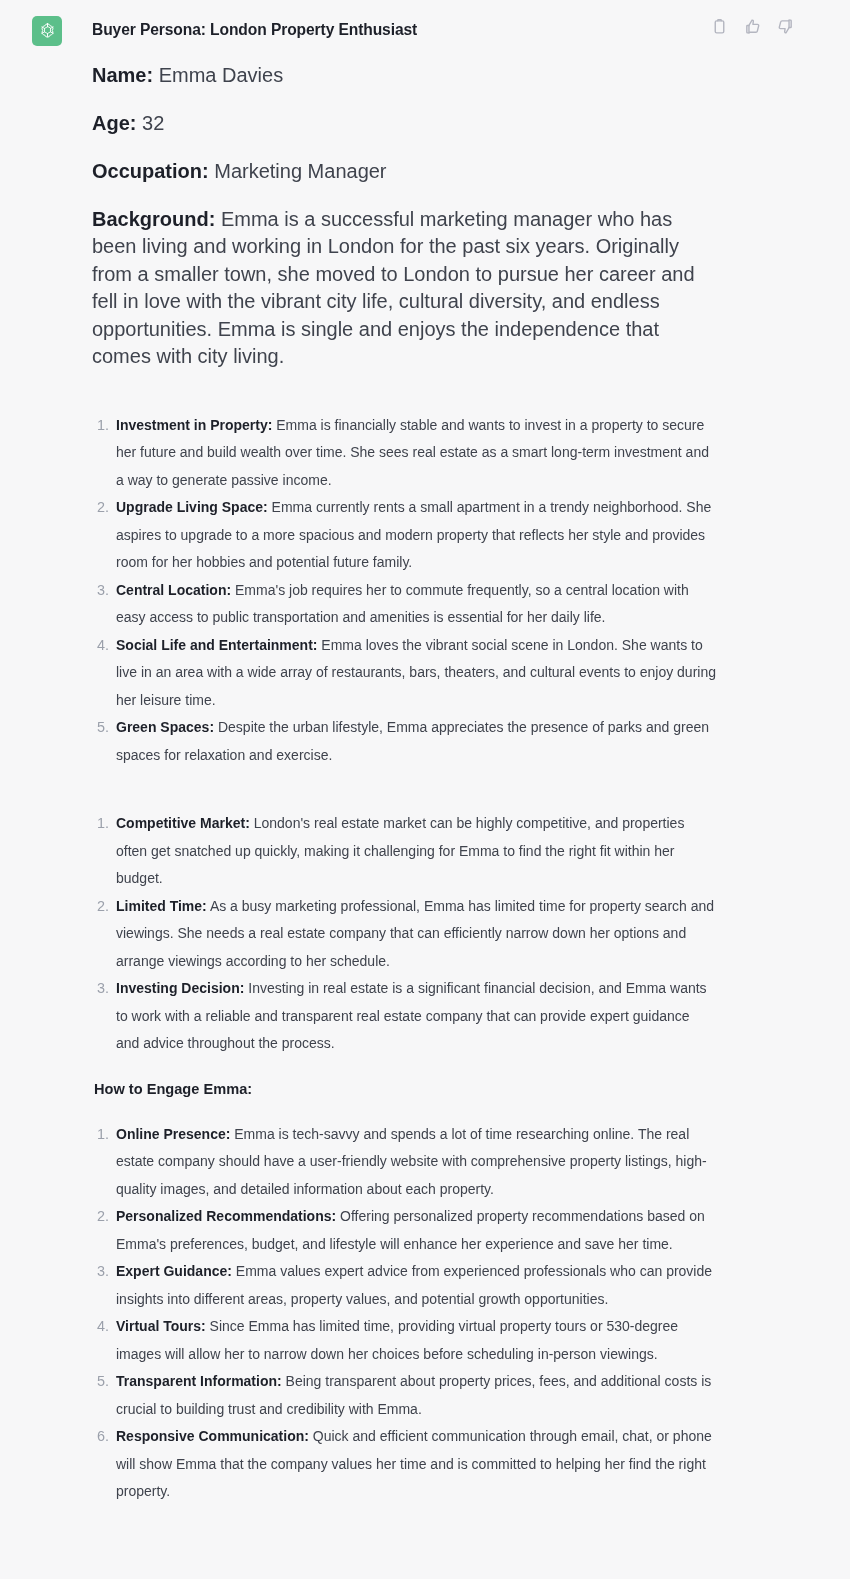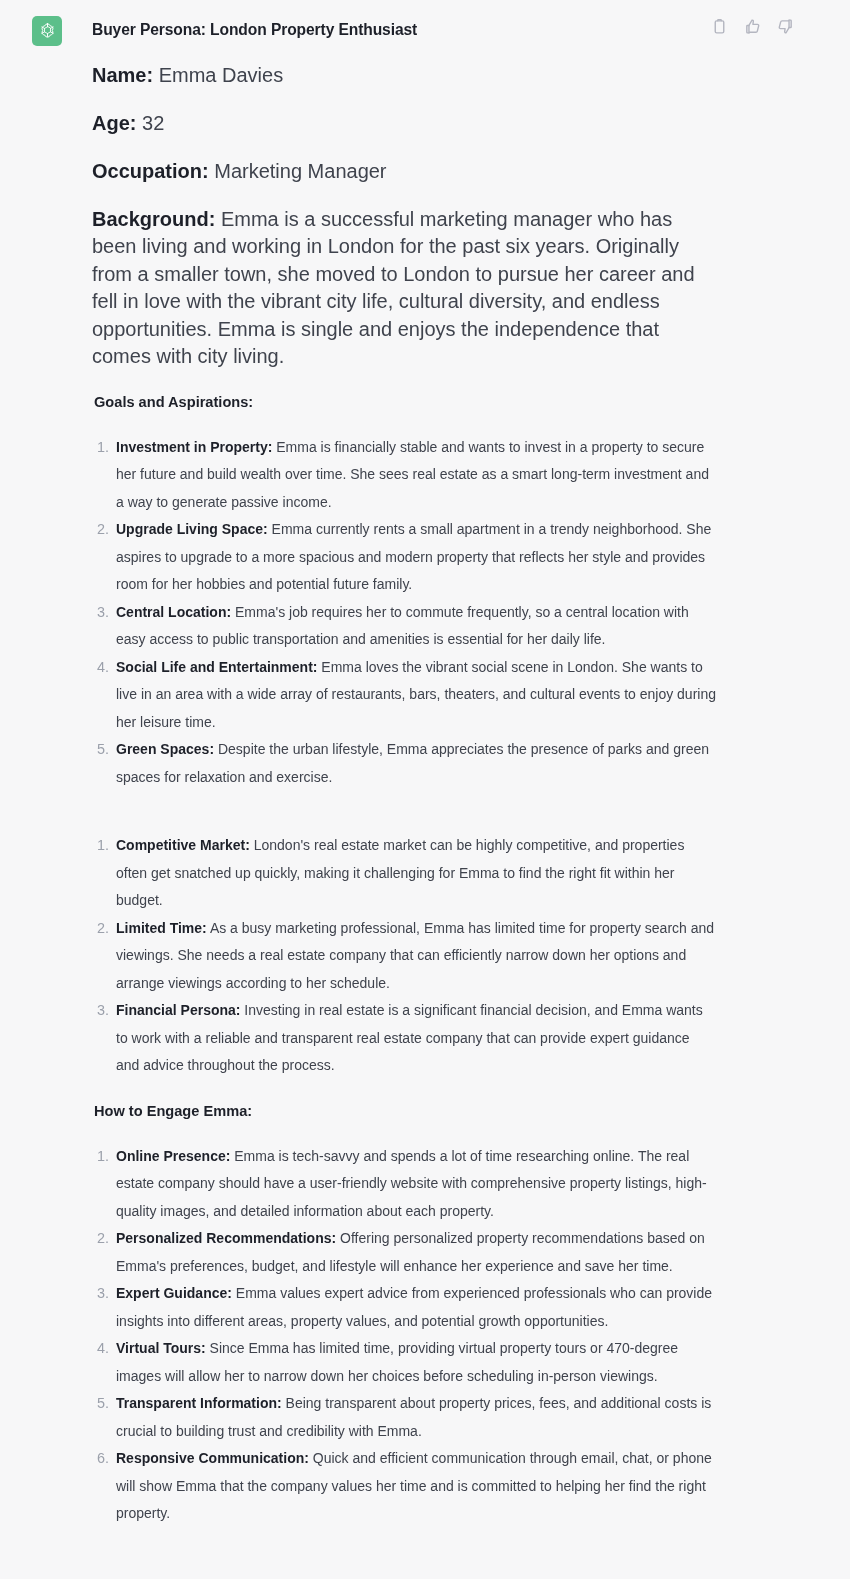--- a/index.html
+++ b/index.html
@@ -176,53 +176,52 @@
       <div class="block-gap"></div>
 
       <p class="para"><b>Occupation:</b><span> Marketing Manager</span></p>
 
       <div class="block-gap"></div>
 
       <p class="para"><b>Background:</b><span> Emma is a successful marketing manager who has been living and working in London for the past six years. Originally from a smaller town, she moved to London to pursue her career and fell in love with the vibrant city life, cultural diversity, and endless opportunities. Emma is single and enjoys the independence that comes with city living.</span></p>
 
       <div class="block-gap"></div>
 
-      <h3 class="section">Goals and Aspirations:</h3>
 
       <div class="block-gap"></div>
 
       <ol class="list indent-list">
         <li><b>Investment in Property:</b><span> Emma is financially stable and wants to invest in a property to secure her future and build wealth over time. She sees real estate as a smart long-term investment and a way to generate passive income.</span></li>
         <li><b>Upgrade Living Space:</b><span> Emma currently rents a small apartment in a trendy neighborhood. She aspires to upgrade to a more spacious and modern property that reflects her style and provides room for her hobbies and potential future family.</span></li>
         <li><b>Central Location:</b><span> Emma's job requires her to commute frequently, so a central location with easy access to public transportation and amenities is essential for her daily life.</span></li>
         <li><b>Social Life and Entertainment:</b><span> Emma loves the vibrant social scene in London. She wants to live in an area with a wide array of restaurants, bars, theaters, and cultural events to enjoy during her leisure time.</span></li>
         <li><b>Green Spaces:</b><span> Despite the urban lifestyle, Emma appreciates the presence of parks and green spaces for relaxation and exercise.</span></li>
       </ol>
 
       <div class="block-gap"></div>
 
 
       <div class="block-gap"></div>
 
       <ol class="list indent-list">
         <li><b>Competitive Market:</b><span> London's real estate market can be highly competitive, and properties often get snatched up quickly, making it challenging for Emma to find the right fit within her budget.</span></li>
         <li><b>Limited Time:</b><span> As a busy marketing professional, Emma has limited time for property search and viewings. She needs a real estate company that can efficiently narrow down her options and arrange viewings according to her schedule.</span></li>
-        <li><b>Financial Persona:</b><span> Investing in real estate is a significant financial decision, and Emma wants to work with a reliable and transparent real estate company that can provide expert guidance and advice throughout the process.</span></li>
+        <li><b>Investing Decision:</b><span> Investing in real estate is a significant financial decision, and Emma wants to work with a reliable and transparent real estate company that can provide expert guidance and advice throughout the process.</span></li>
       </ol>
 
       <div class="block-gap"></div>
 
       <h3 class="section">How to Engage Emma:</h3>
 
       <div class="block-gap"></div>
 
       <ol class="list indent-list">
         <li><b>Online Presence:</b><span> Emma is tech-savvy and spends a lot of time researching online. The real estate company should have a user-friendly website with comprehensive property listings, high-quality images, and detailed information about each property.</span></li>
         <li><b>Personalized Recommendations:</b><span> Offering personalized property recommendations based on Emma's preferences, budget, and lifestyle will enhance her experience and save her time.</span></li>
         <li><b>Expert Guidance:</b><span> Emma values expert advice from experienced professionals who can provide insights into different areas, property values, and potential growth opportunities.</span></li>
-        <li><b>Virtual Tours:</b><span> Since Emma has limited time, providing virtual property tours or 470-degree images will allow her to narrow down her choices before scheduling in-person viewings.</span></li>
+        <li><b>Virtual Tours:</b><span> Since Emma has limited time, providing virtual property tours or 530-degree images will allow her to narrow down her choices before scheduling in-person viewings.</span></li>
         <li><b>Transparent Information:</b><span> Being transparent about property prices, fees, and additional costs is crucial to building trust and credibility with Emma.</span></li>
         <li><b>Responsive Communication:</b><span> Quick and efficient communication through email, chat, or phone will show Emma that the company values her time and is committed to helping her find the right property.</span></li>
       </ol>
 
     </div>
   </div>
 </div>
 
 </body></html>

